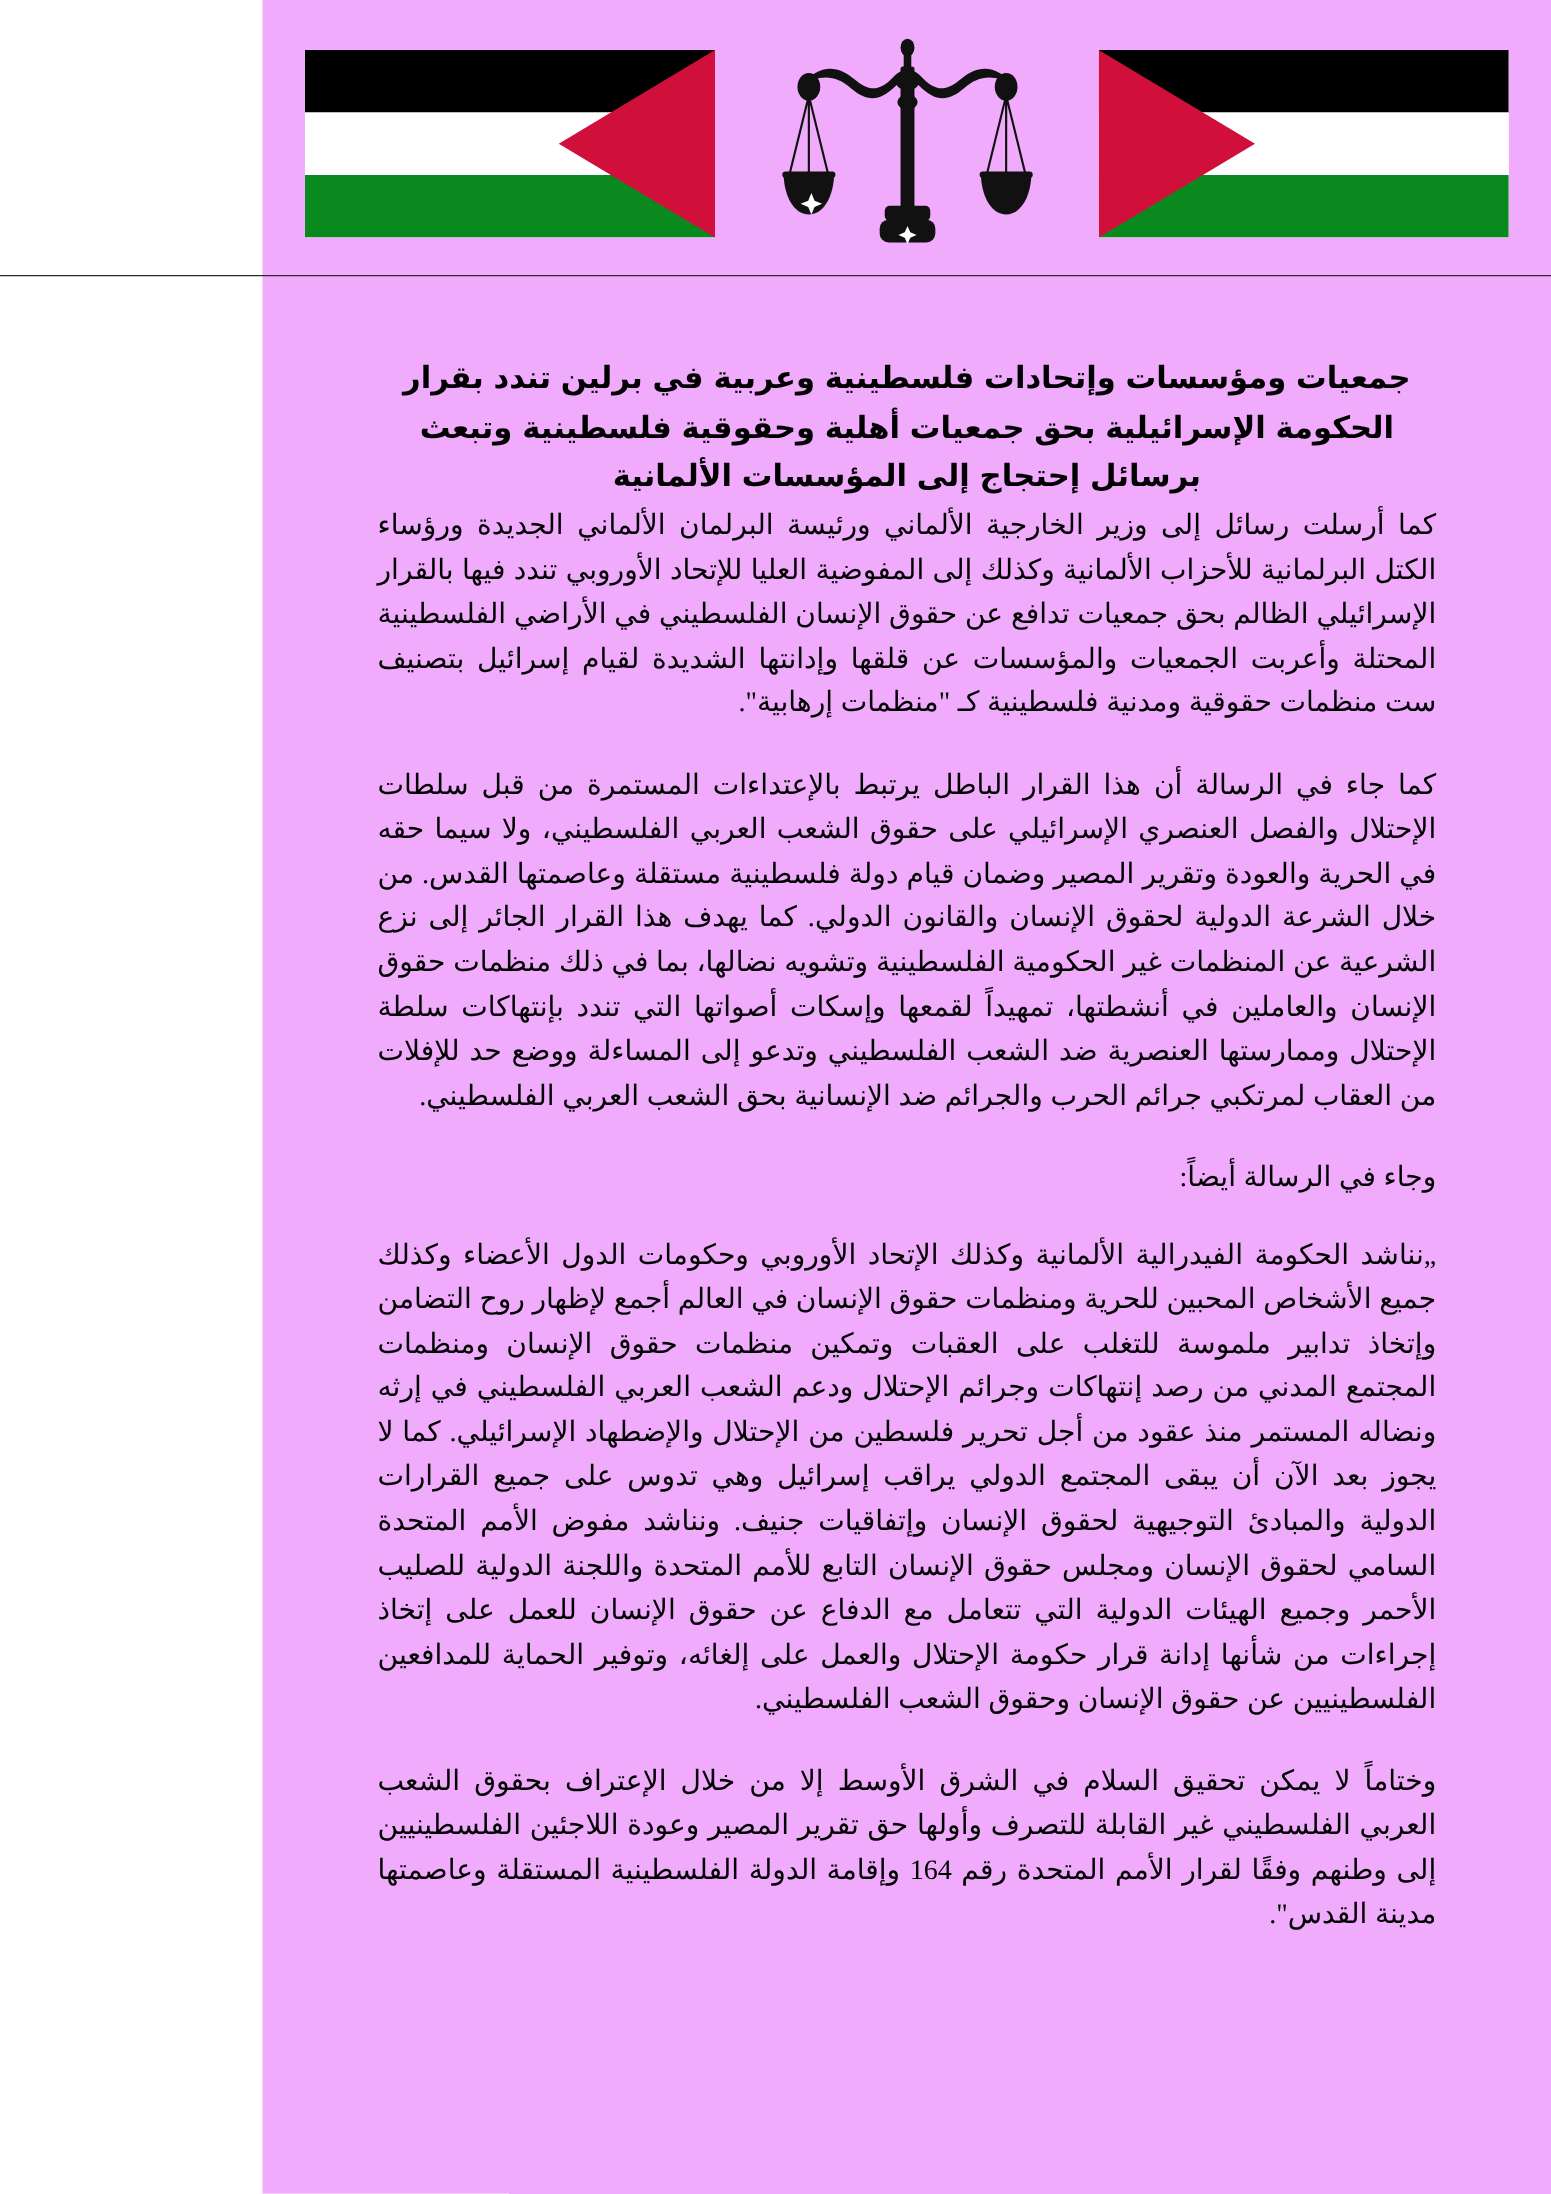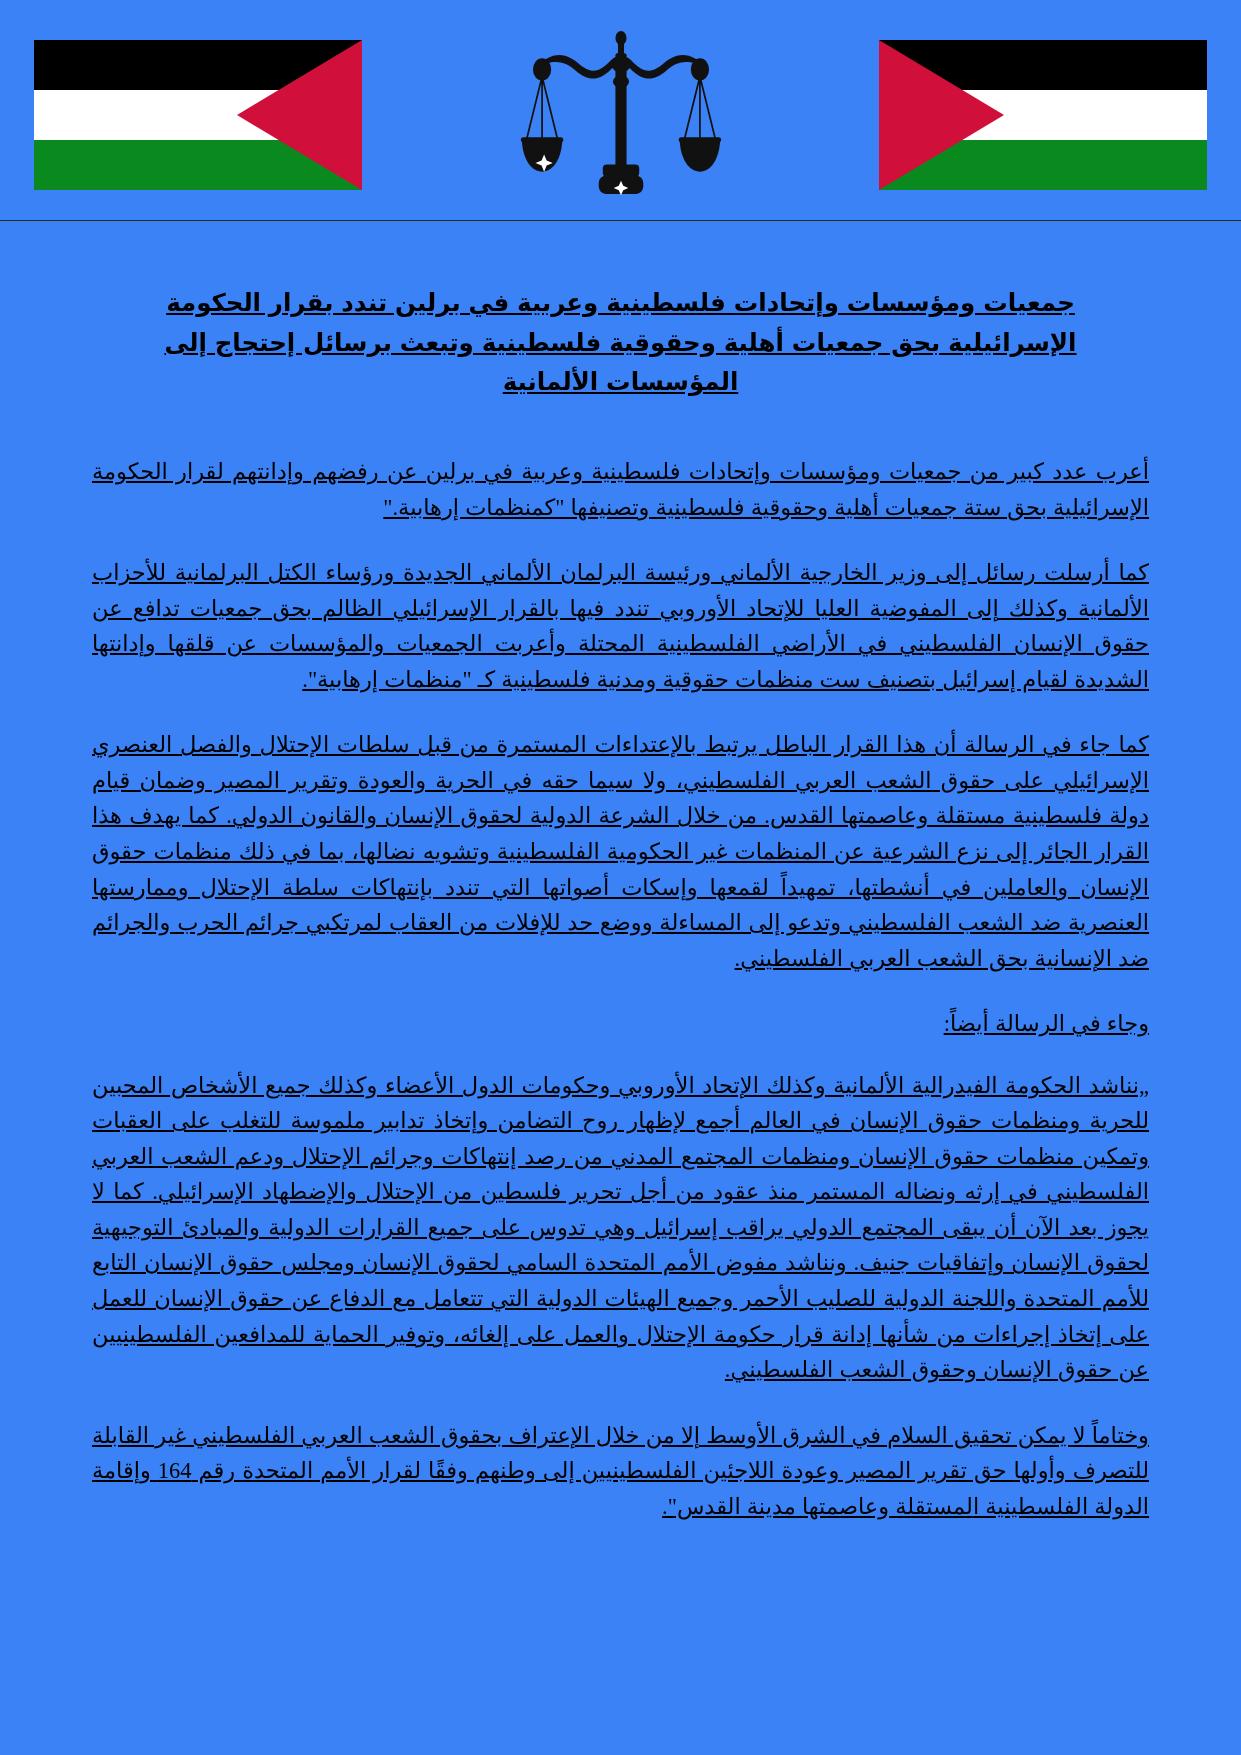--- a/index.html
+++ b/index.html
@@ -9,27 +9,26 @@
     background: #ffffff;
   }
   body {
     width: 1241px;
     min-height: 1755px;
     font-family: "Liberation Serif", "DejaVu Serif", serif;
     color: #000000;
     -webkit-font-smoothing: antialiased;
   }
   .page {
-    width: 1241px;
+    width: 1031px;
     min-height: 1755px;
     box-sizing: border-box;
     padding: 0;
     position: relative;
-    background: #3b82f6;
-    text-decoration: underline;
+    background: #f0abfc;
   }
 
   
   .masthead {
     display: flex;
     align-items: center;
     justify-content: space-between;
     padding: 26px 34px 6px 34px;
     box-sizing: border-box;
   }
@@ -183,21 +182,20 @@
     </div>
 
   </div>
 
   <div class="rule"></div>
 
   <div class="content">
 
     <h1 class="title">جمعيات ومؤسسات وإتحادات فلسطينية وعربية في برلين تندد بقرار الحكومة الإسرائيلية بحق جمعيات أهلية وحقوقية فلسطينية وتبعث برسائل إحتجاج إلى المؤسسات الألمانية</h1>
 
-    <p class="para first">أعرب عدد كبير من جمعيات ومؤسسات وإتحادات فلسطينية وعربية في برلين عن رفضهم وإدانتهم لقرار الحكومة الإسرائيلية بحق ستة جمعيات أهلية وحقوقية فلسطينية وتصنيفها "كمنظمات إرهابية."</p>
 
     <p class="para">كما أرسلت رسائل إلى وزير الخارجية الألماني ورئيسة البرلمان الألماني الجديدة ورؤساء الكتل البرلمانية للأحزاب الألمانية وكذلك إلى المفوضية العليا للإتحاد الأوروبي تندد فيها بالقرار الإسرائيلي الظالم بحق جمعيات تدافع عن حقوق الإنسان الفلسطيني في الأراضي الفلسطينية المحتلة وأعربت الجمعيات والمؤسسات عن قلقها وإدانتها الشديدة لقيام إسرائيل بتصنيف ست منظمات حقوقية ومدنية فلسطينية كـ "منظمات إرهابية".</p>
 
     <p class="para">كما جاء في الرسالة أن هذا القرار الباطل يرتبط بالإعتداءات المستمرة من قبل سلطات الإحتلال والفصل العنصري الإسرائيلي على حقوق الشعب العربي  الفلسطيني، ولا سيما حقه في الحرية والعودة وتقرير المصير وضمان قيام دولة فلسطينية مستقلة وعاصمتها القدس. من خلال الشرعة الدولية لحقوق الإنسان والقانون الدولي. كما يهدف هذا القرار الجائر إلى نزع الشرعية عن المنظمات غير الحكومية الفلسطينية وتشويه نضالها، بما في ذلك منظمات حقوق الإنسان والعاملين في أنشطتها، تمهيداً لقمعها وإسكات أصواتها التي تندد بإنتهاكات سلطة الإحتلال وممارستها العنصرية ضد الشعب الفلسطيني وتدعو إلى المساءلة ووضع حد للإفلات من العقاب لمرتكبي جرائم الحرب والجرائم ضد الإنسانية بحق الشعب العربي الفلسطيني.</p>
 
     <p class="para tight">وجاء في الرسالة أيضاً:</p>
 
     <p class="para indent-quote">„نناشد الحكومة الفيدرالية الألمانية وكذلك الإتحاد الأوروبي وحكومات الدول الأعضاء وكذلك جميع الأشخاص المحبين للحرية ومنظمات حقوق الإنسان في العالم أجمع لإظهار روح التضامن وإتخاذ تدابير ملموسة للتغلب على العقبات وتمكين منظمات حقوق الإنسان ومنظمات المجتمع المدني من رصد إنتهاكات وجرائم الإحتلال ودعم الشعب العربي الفلسطيني في إرثه ونضاله المستمر منذ عقود من أجل تحرير فلسطين من الإحتلال والإضطهاد الإسرائيلي. كما لا يجوز بعد الآن أن يبقى المجتمع الدولي يراقب إسرائيل وهي تدوس على جميع القرارات الدولية والمبادئ التوجيهية لحقوق الإنسان وإتفاقيات جنيف. ونناشد مفوض الأمم المتحدة السامي لحقوق الإنسان ومجلس حقوق الإنسان التابع للأمم المتحدة واللجنة الدولية للصليب الأحمر وجميع الهيئات الدولية التي تتعامل مع الدفاع عن حقوق الإنسان للعمل على إتخاذ إجراءات من شأنها إدانة قرار حكومة الإحتلال والعمل على إلغائه، وتوفير الحماية للمدافعين الفلسطينيين عن حقوق الإنسان وحقوق الشعب الفلسطيني.</p>
 
     <p class="para">وختاماً لا يمكن تحقيق السلام في الشرق الأوسط إلا من خلال الإعتراف بحقوق الشعب العربي الفلسطيني غير القابلة للتصرف وأولها حق تقرير المصير وعودة اللاجئين الفلسطينيين إلى وطنهم وفقًا لقرار الأمم المتحدة رقم 164 وإقامة الدولة الفلسطينية المستقلة وعاصمتها مدينة القدس".</p>

